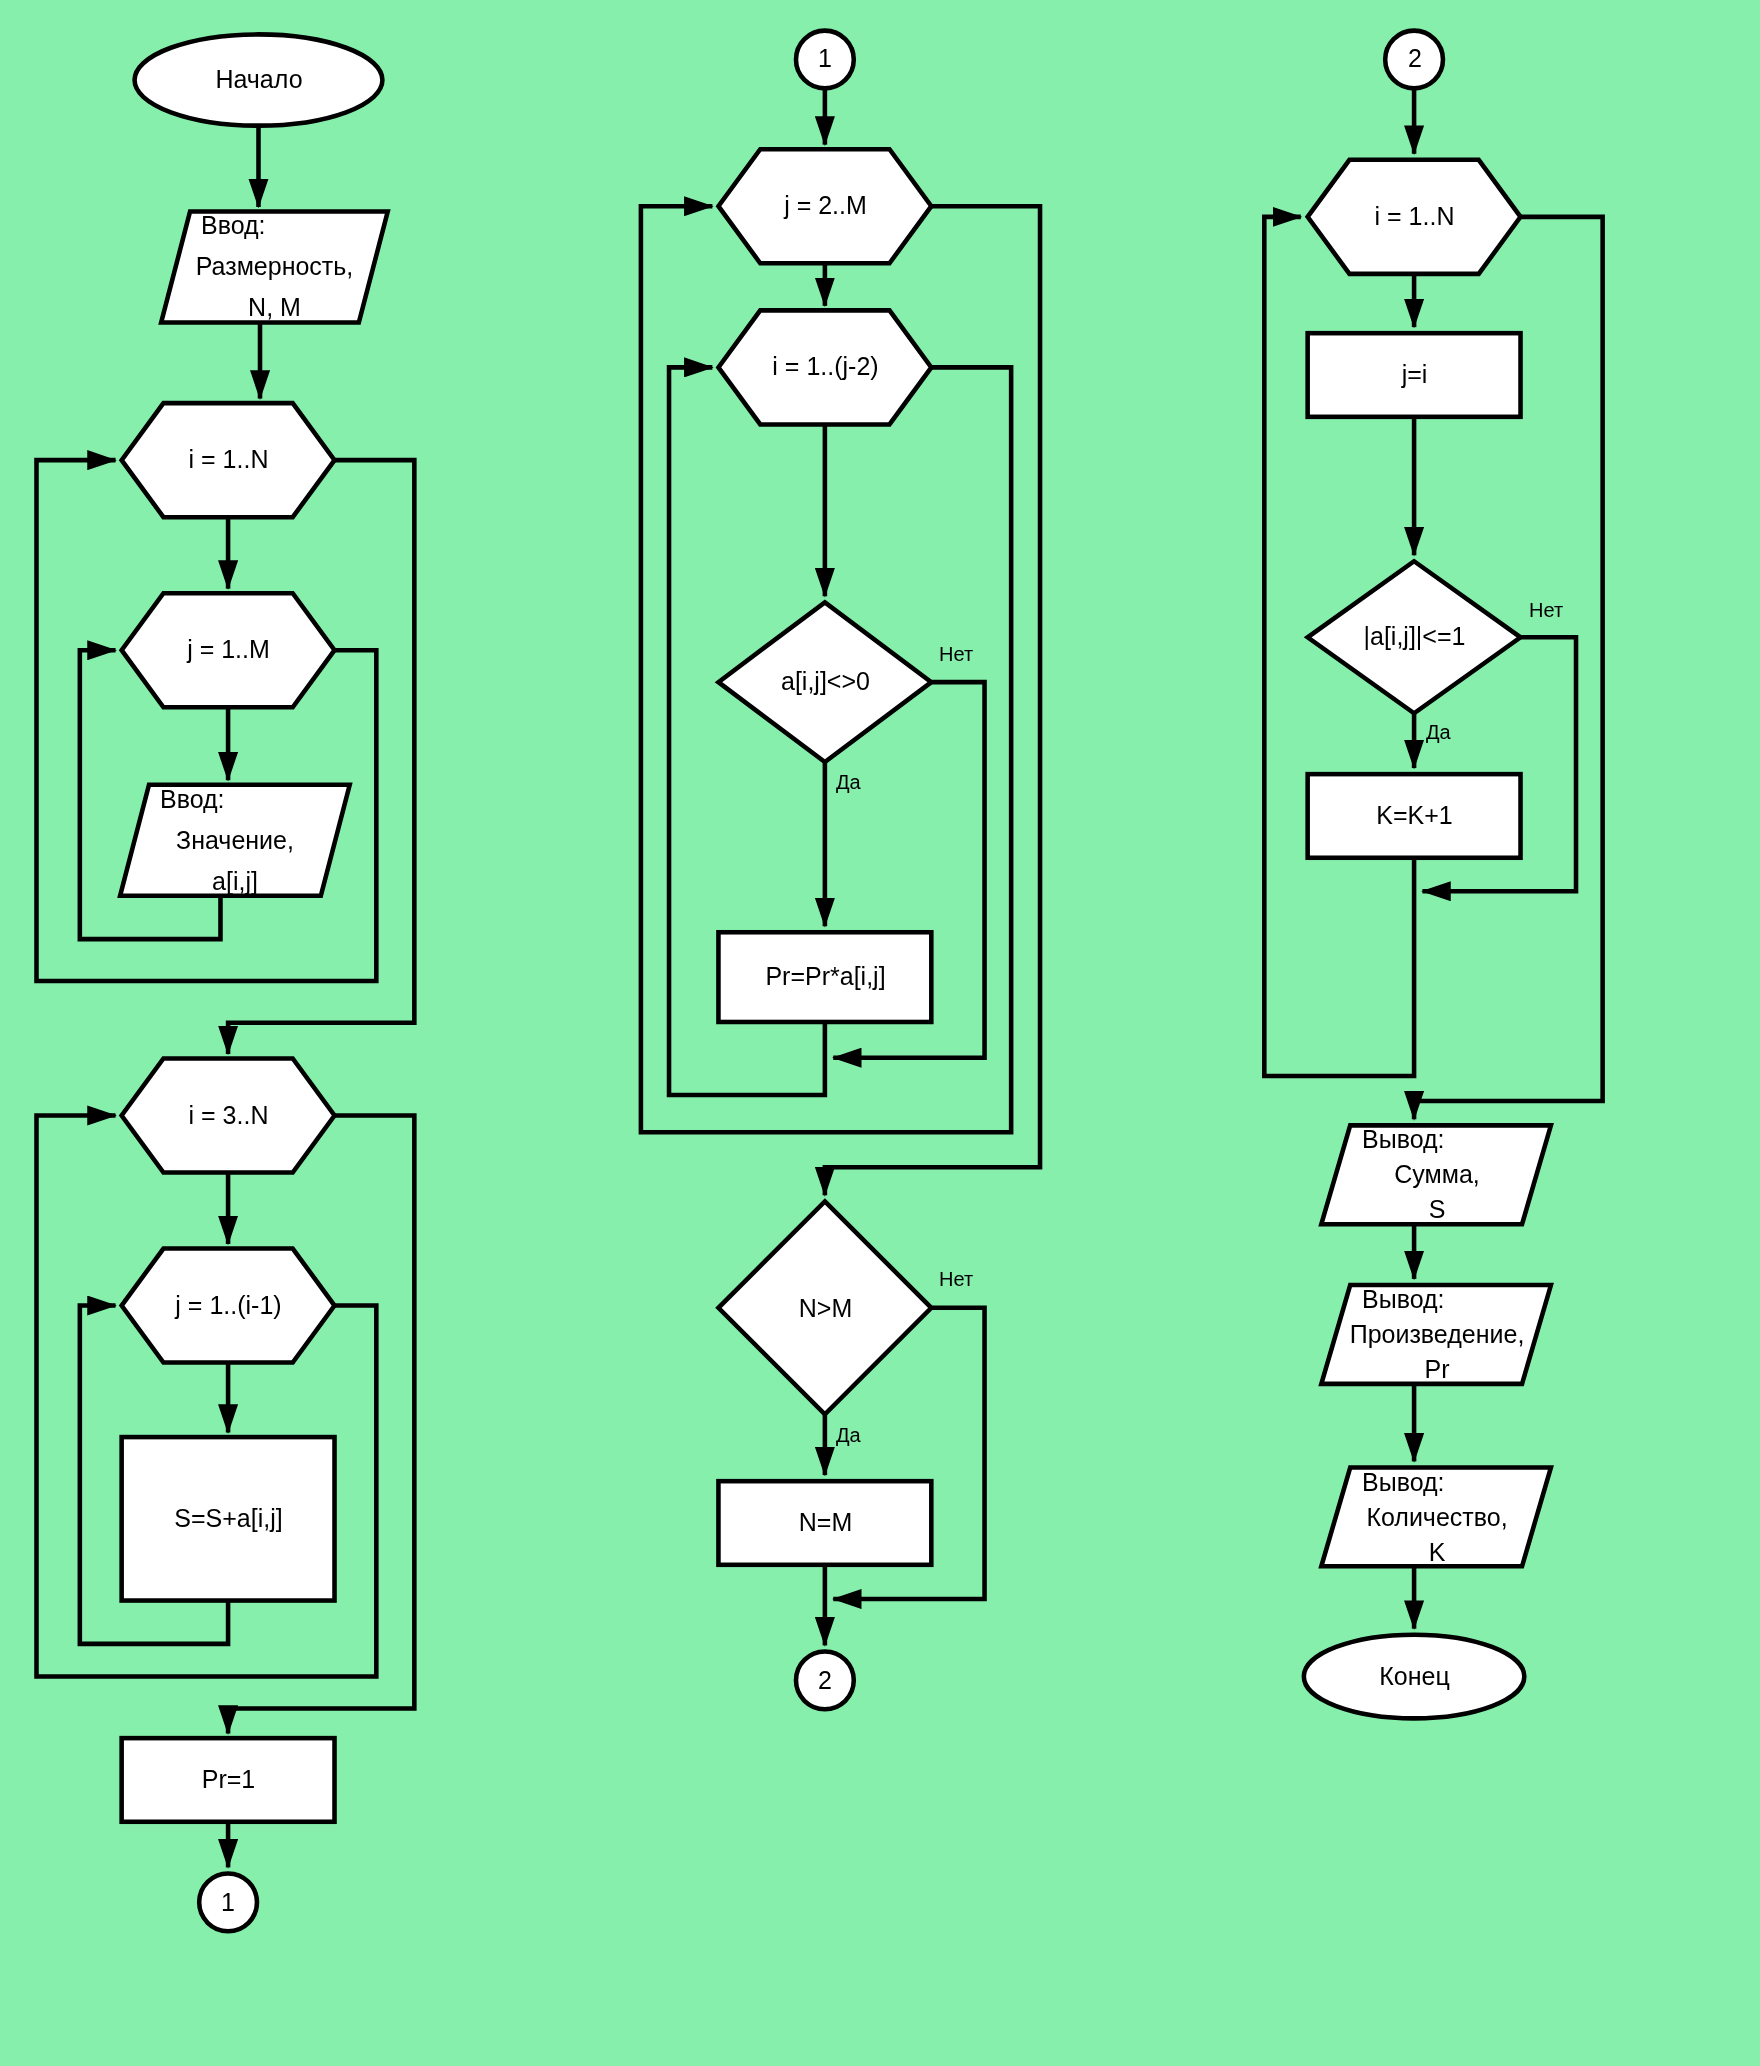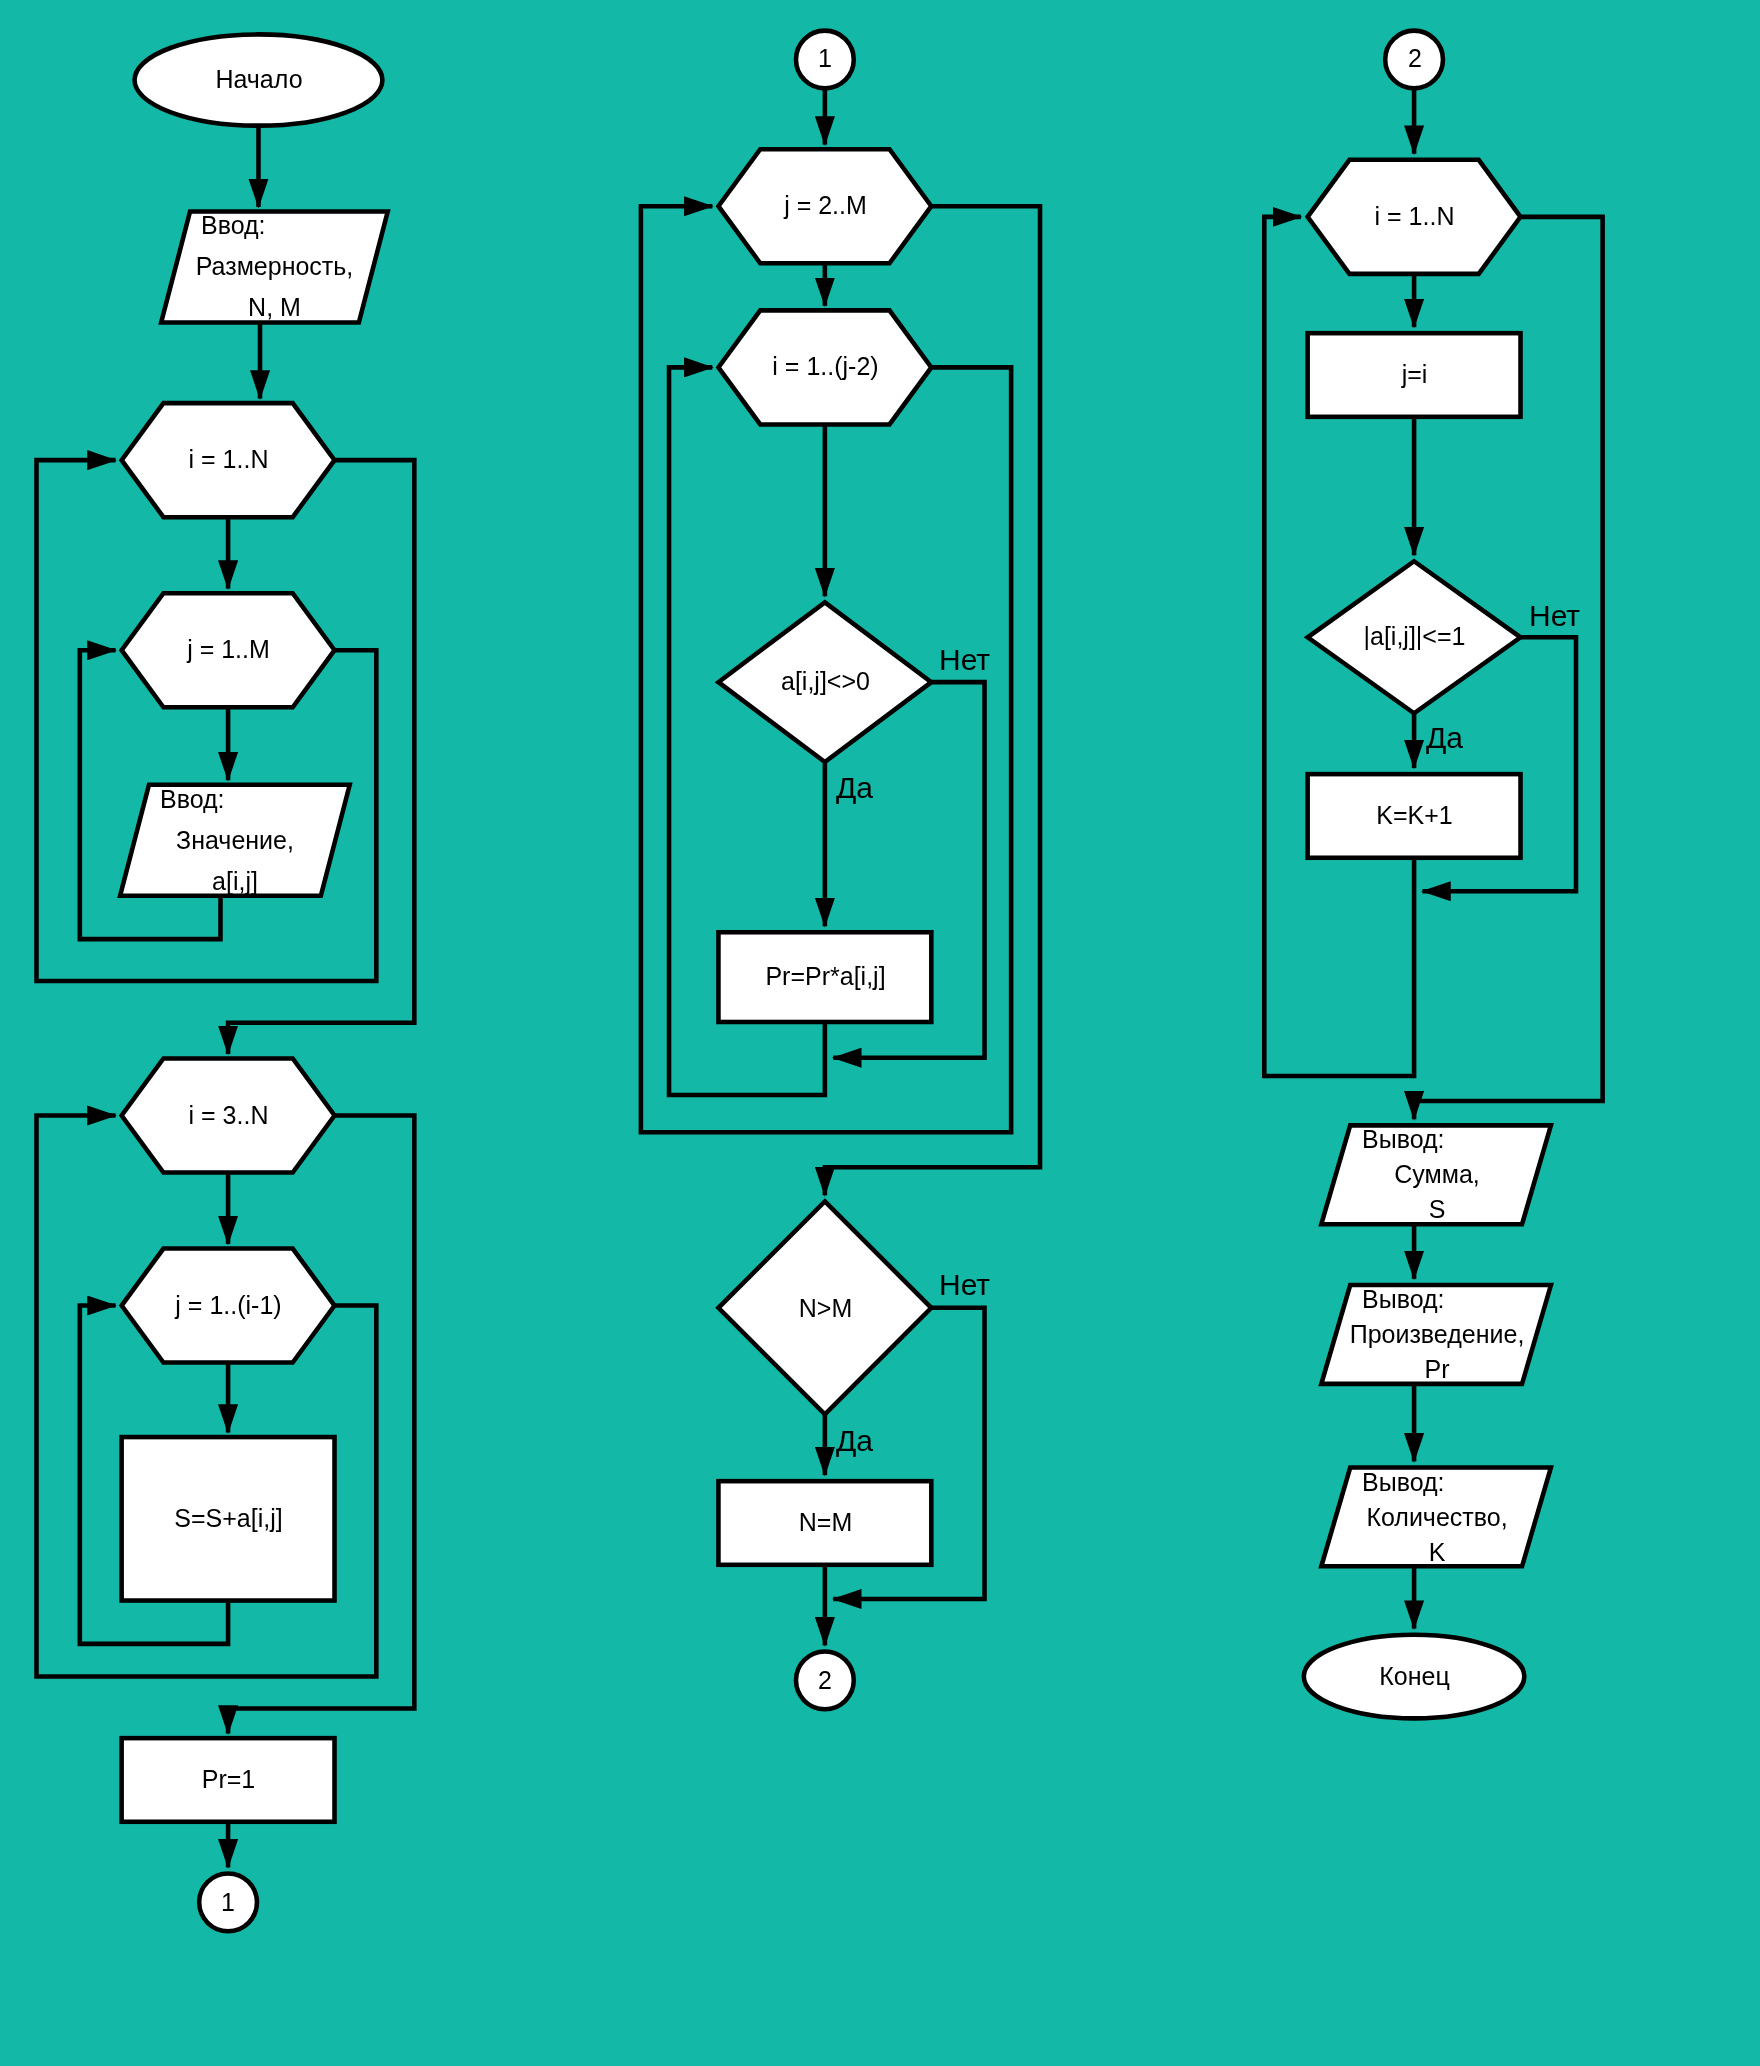--- a/index.html
+++ b/index.html
@@ -4,21 +4,21 @@
 <style>
   html, body {
     margin: 0;
     padding: 0;
     background: #ffffff;
   }
   #canvas {
     position: relative;
     width: 1760px;
     height: 2066px;
-    background: #14b8a6;
+    background: #86efac;
     font-family: "Liberation Sans", sans-serif;
     color: #000000;
   }
   #shapes {
     position: absolute;
     left: 0;
     top: 0;
   }
   .lbl {
     position: absolute;
@@ -42,21 +42,21 @@
   }
   .io-prefix {
     text-align: left;
     padding-left: 40px;
   }
   .io-line {
     text-align: center;
   }
   .branch-lbl {
     position: absolute;
-    font-size: 30px;
+    font-size: 20px;
     line-height: 1.1;
     color: #000;
     text-align: left;
     white-space: nowrap;
   }
 </style>
 </head>
 <body>
 
 <div id="canvas">

